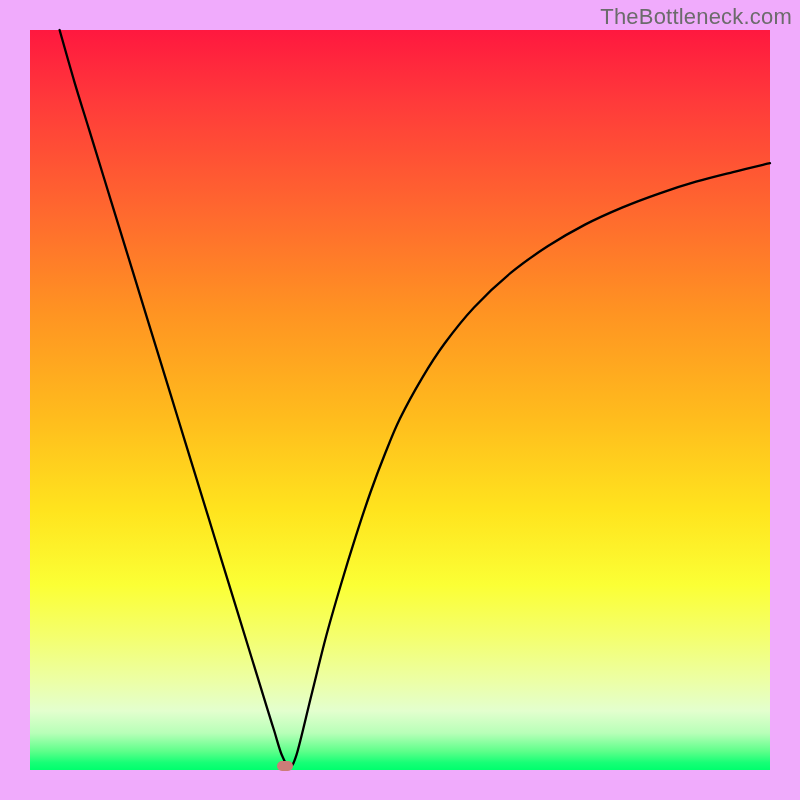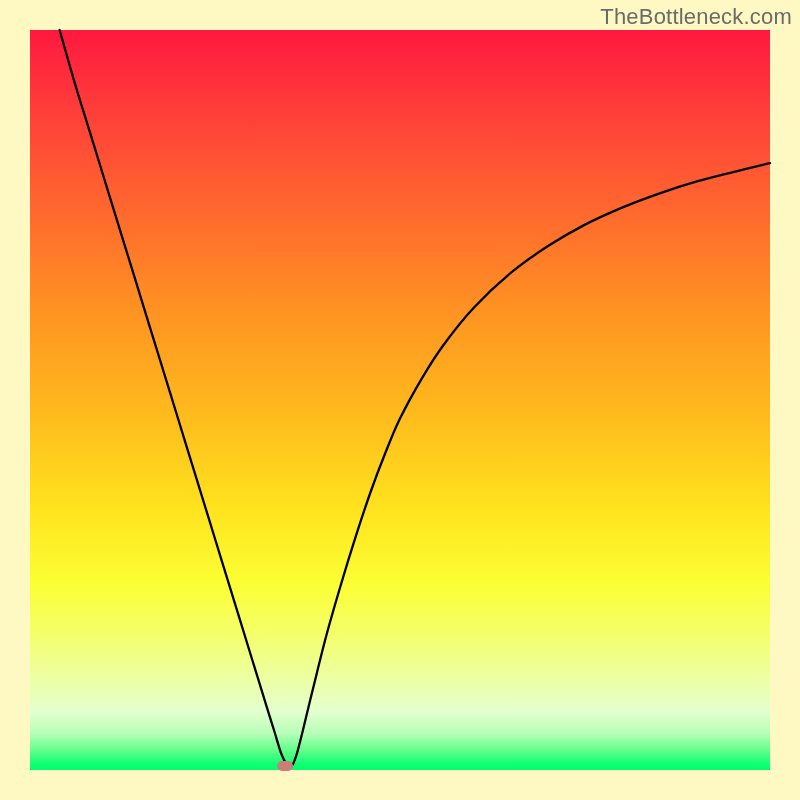--- a/index.html
+++ b/index.html
@@ -8,21 +8,21 @@
     width: 800px;
     height: 800px;
     overflow: hidden;
     background: #000;
     font-family: Arial, Helvetica, sans-serif;
   }
   .frame {
     position: relative;
     width: 800px;
     height: 800px;
-    background: #fef9c3;
+    background: #f0abfc;
   }
   .plot-area {
     position: absolute;
     left: 30px;
     top: 30px;
     width: 740px;
     height: 740px;
     
     background: linear-gradient(
       to bottom,

